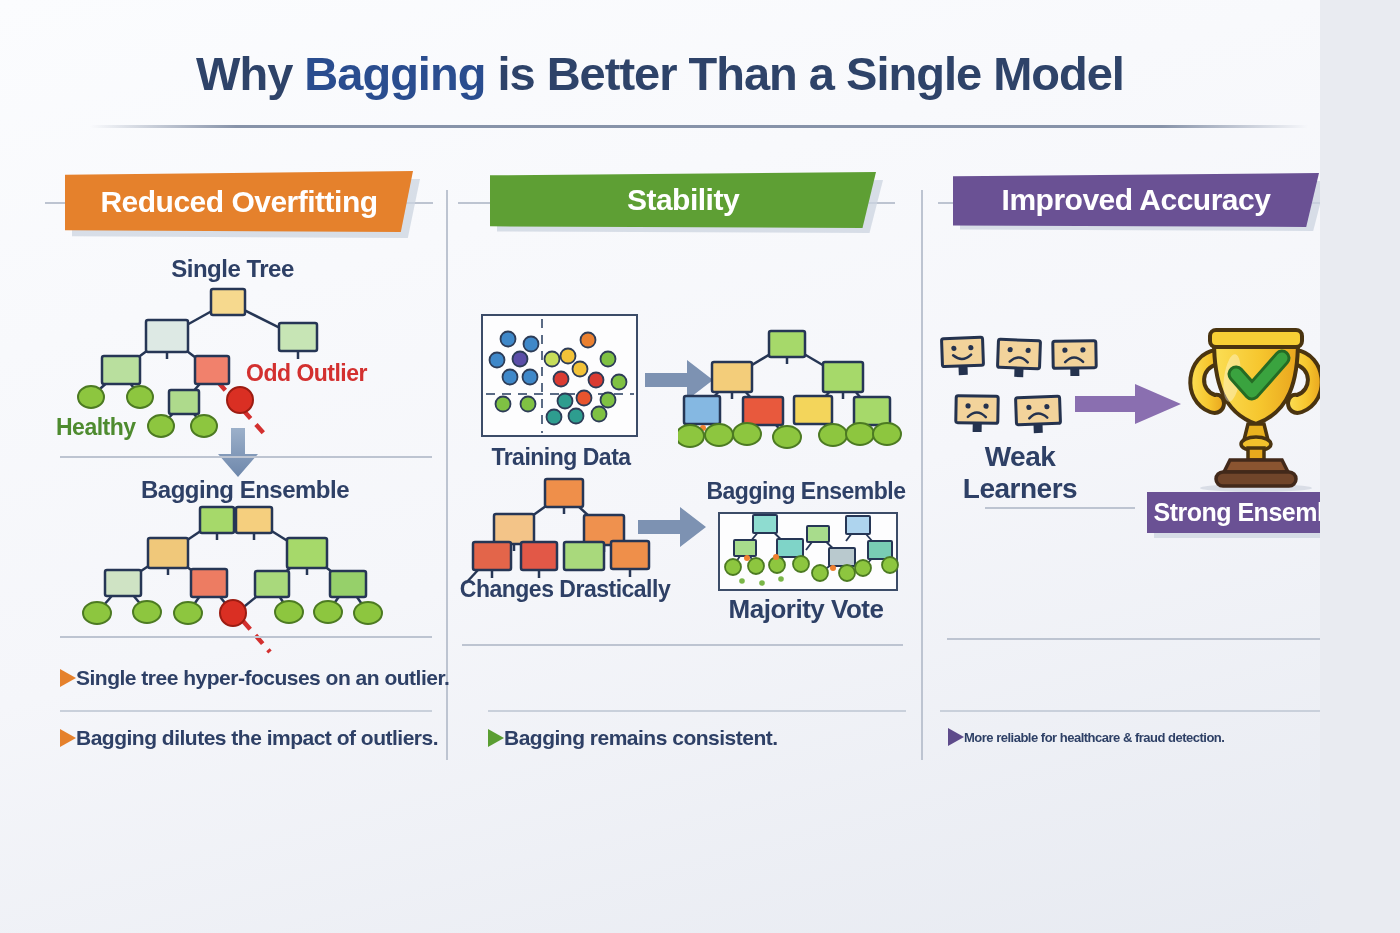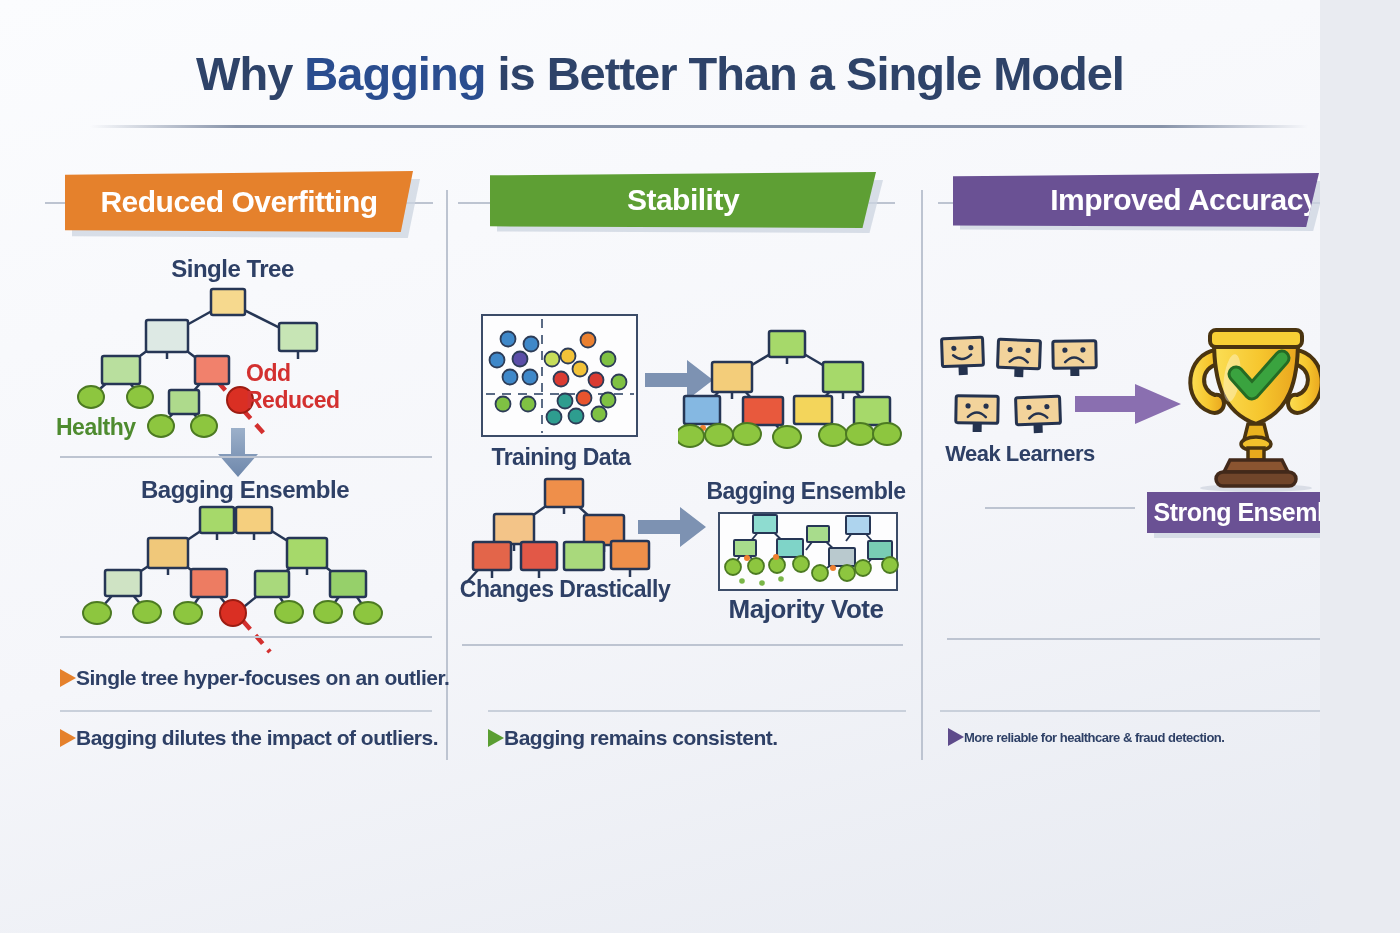--- a/index.html
+++ b/index.html
@@ -14,21 +14,21 @@
   .title-line{position:absolute;top:125px;left:90px;width:1218px;height:3px;
     background:linear-gradient(90deg,rgba(140,150,170,0),#8793a9 12%,#8793a9 88%,rgba(140,150,170,0));}
   .hline{position:absolute;height:2px;background:#bdc4d1;}
   .thinline{position:absolute;height:1.5px;background:#c9d0db;}
   .vline{position:absolute;width:2px;background:#bdc4d1;}
   .banner{position:absolute;display:flex;align-items:center;justify-content:center;
     color:#fff;font-weight:bold;font-size:30px;z-index:3;letter-spacing:-0.5px;
     clip-path:polygon(0 6%,100% 0,96.5% 100%,0 97%);}
   .banner-shadow{position:absolute;background:#ccd4e0;opacity:.75;z-index:2;
     clip-path:polygon(0 6%,100% 0,96.5% 100%,0 97%);}
-  .b-orange{background:#e5812c;} .b-green{background:#5e9f34;} .b-purple{background:#6a5194;justify-content:flex-end;}
+  .b-orange{background:#e5812c;} .b-green{background:#5e9f34;} .b-purple{background:#6a5194;}
   .lbl{position:absolute;font-weight:bold;color:#2e4066;text-align:center;letter-spacing:-0.5px;}
   .red-lbl{color:#d3302f;} .green-lbl{color:#4e8b2f;}
   .bullet-row{position:absolute;display:flex;align-items:center;}
   .tri{width:0;height:0;border-top:9px solid transparent;border-bottom:9px solid transparent;flex:0 0 auto;}
   .tri-orange{border-left:16px solid #e5812c;}
   .tri-green{border-left:16px solid #5a9e32;}
   .tri-purple{border-left:16px solid #5e4b8b;}
   .bullet-text{font-size:21px;font-weight:bold;color:#2e4066;letter-spacing:-0.5px;white-space:nowrap;}
   .bullet-text.small{font-size:13px;}
   svg{position:absolute;}
@@ -87,21 +87,21 @@
     </g>
     <g fill="#8dc63f" stroke="#4c7a22" stroke-width="2">
       <ellipse cx="91" cy="397" rx="13" ry="11"></ellipse>
         <ellipse cx="140" cy="397" rx="13" ry="11"></ellipse>
       <ellipse cx="161" cy="426" rx="13" ry="11"></ellipse>
         <ellipse cx="204" cy="426" rx="13" ry="11"></ellipse>
     </g>
     <circle cx="240" cy="400" r="13" fill="#da2f23" stroke="#9c1c12" stroke-width="2"></circle>
   </svg>
 
-  <div class="lbl red-lbl" style="left:246px;top:360px;width:130px;font-size:23px;text-align:left;">Odd Reduced</div>
+  <div class="lbl red-lbl" style="left:246px;top:360px;width:130px;font-size:23px;text-align:left;">Odd Outlier</div>
   <div class="lbl green-lbl" style="left:56px;top:414px;width:90px;font-size:23px;text-align:left;">Healthy</div>
 
   <svg style="left:214px;top:428px;width:48px;height:50px;" viewBox="0 0 48 50">
     <defs>
         <linearGradient id="ad" x1="0" y1="0" x2="0" y2="1">
           <stop offset="0" stop-color="#9cb0ca"></stop>
           <stop offset="1" stop-color="#6e87ab"></stop>
         </linearGradient>
       </defs>
     <polygon points="17,0 31,0 31,26 44,26 24,49 4,26 17,26" fill="url(#ad)"></polygon>
@@ -380,21 +380,21 @@
         <circle cx="1047" cy="407" r="2.6" fill="#24324e"></circle>
       <path d="M1029,418 Q1038,409 1047,418" stroke="#24324e" stroke-width="2.5" fill="none" stroke-linecap="round"></path>
       <rect x="1033" y="424" width="9" height="9" fill="#24324e"></rect>
     </g>
   </svg>
 
   <svg style="left:1075px;top:384px;width:108px;height:40px;" viewBox="0 0 108 40">
     <polygon points="0,12 60,12 60,0 106,20 60,40 60,28 0,28" fill="#8a6fb0"></polygon>
   </svg>
 
-  <div class="lbl" style="left:930px;top:441px;width:180px;font-size:22px;">Weak Learners</div>
+  <div class="lbl" style="left:930px;top:441px;width:180px;font-size:28px;">Weak Learners</div>
 
   <svg style="left:1172px;top:320px;width:168px;height:172px;" viewBox="0 0 168 172">
     <defs>
       <linearGradient id="gold" x1="0" y1="0" x2="1" y2="0">
         <stop offset="0" stop-color="#fbde55"></stop>
           <stop offset="0.55" stop-color="#f6c62e"></stop>
           <stop offset="1" stop-color="#e9a51e"></stop>
       </linearGradient>
     </defs>
     <ellipse cx="84" cy="168" rx="56" ry="4" fill="#d9dde6"></ellipse>

